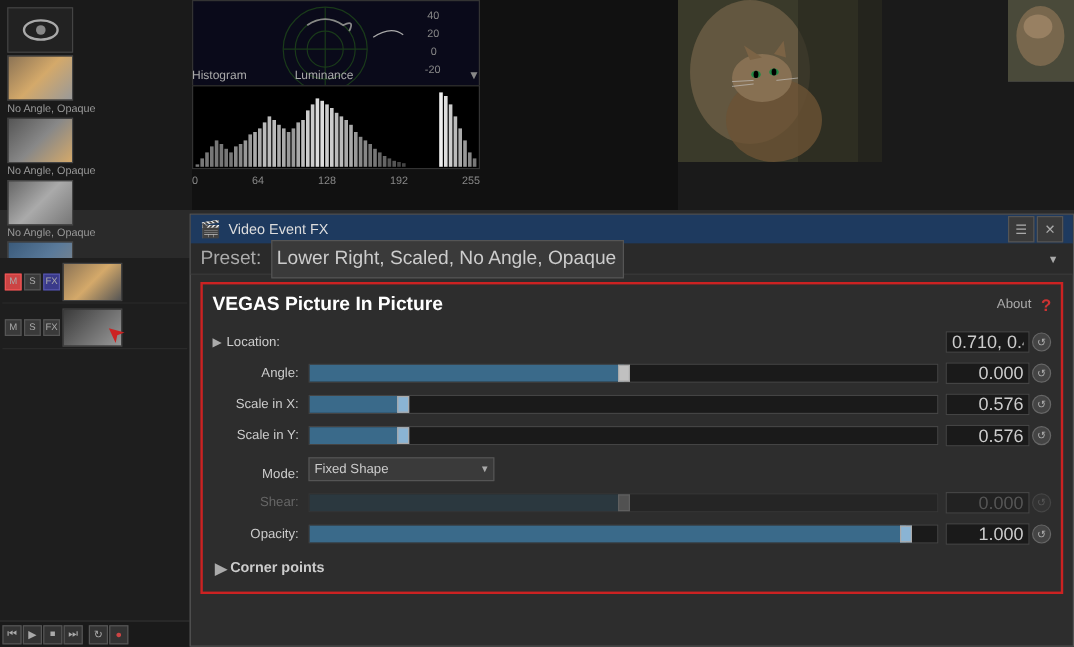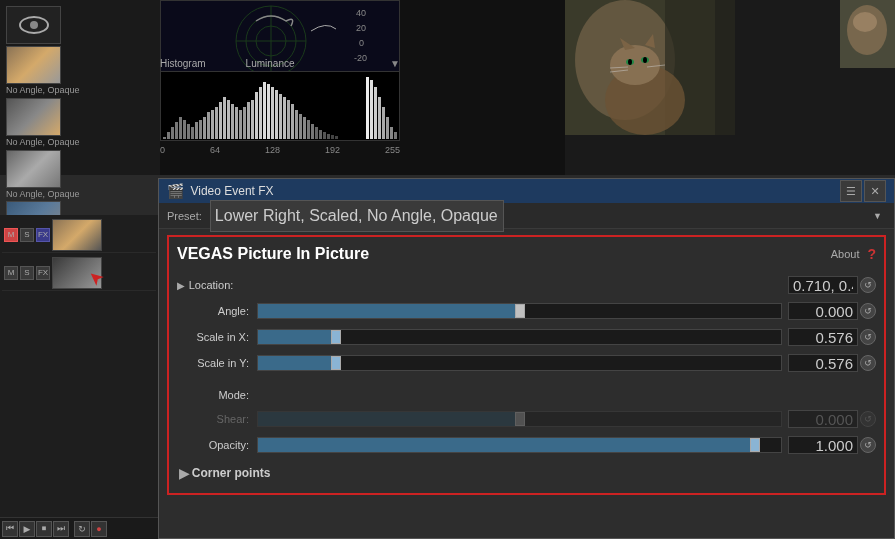--- a/index.html
+++ b/index.html
@@ -194,21 +194,21 @@
       height: 26px;
       display: flex;
       align-items: center;
       padding: 0 8px;
       gap: 8px;
       border-bottom: 1px solid #3a3a3a;
     }
 
     .preset-label {
       color: #aaa;
-      font-size: 11px;
+      font-size: 16px;
     }
 
     .preset-dropdown {
       flex: 1;
       height: 32px;
       background: #3a3a3a;
       border: 1px solid #555;
       color: #ccc;
       font-size: 16px;
       padding: 0 4px;
@@ -776,20 +776,27 @@
       <div class="slider-container">
         <div class="slider-track" style="width:15%"></div>
         <div class="slider-thumb" style="left:calc(15% - 5px)"></div>
       </div>
       <input class="param-value" type="text" value="0.576" style="">
       <div class="reset-btn">↺</div>
     </div>
 
     <div class="mode-row">
       <span class="mode-label">Mode:</span>
+      <div class="mode-select-wrapper">
+        <select class="mode-select">
+          <option value="fixed_shape" selected="">Fixed Shape</option>
+          <option value="free">Free</option>
+          <option value="match">Match</option>
+        </select>
+      </div>
     </div>
 
     <div class="param-row">
       <span class="param-label disabled">Shear:</span>
       <div class="slider-container" style="opacity:0.4">
         <div class="slider-track" style="width:50%;background:#2a4a5a"></div>
         <div class="slider-thumb center" style="left:calc(50% - 5px);background:#888"></div>
       </div>
       <input class="param-value disabled" type="text" value="0.000" disabled="" style="">
       <div class="reset-btn disabled">↺</div>

